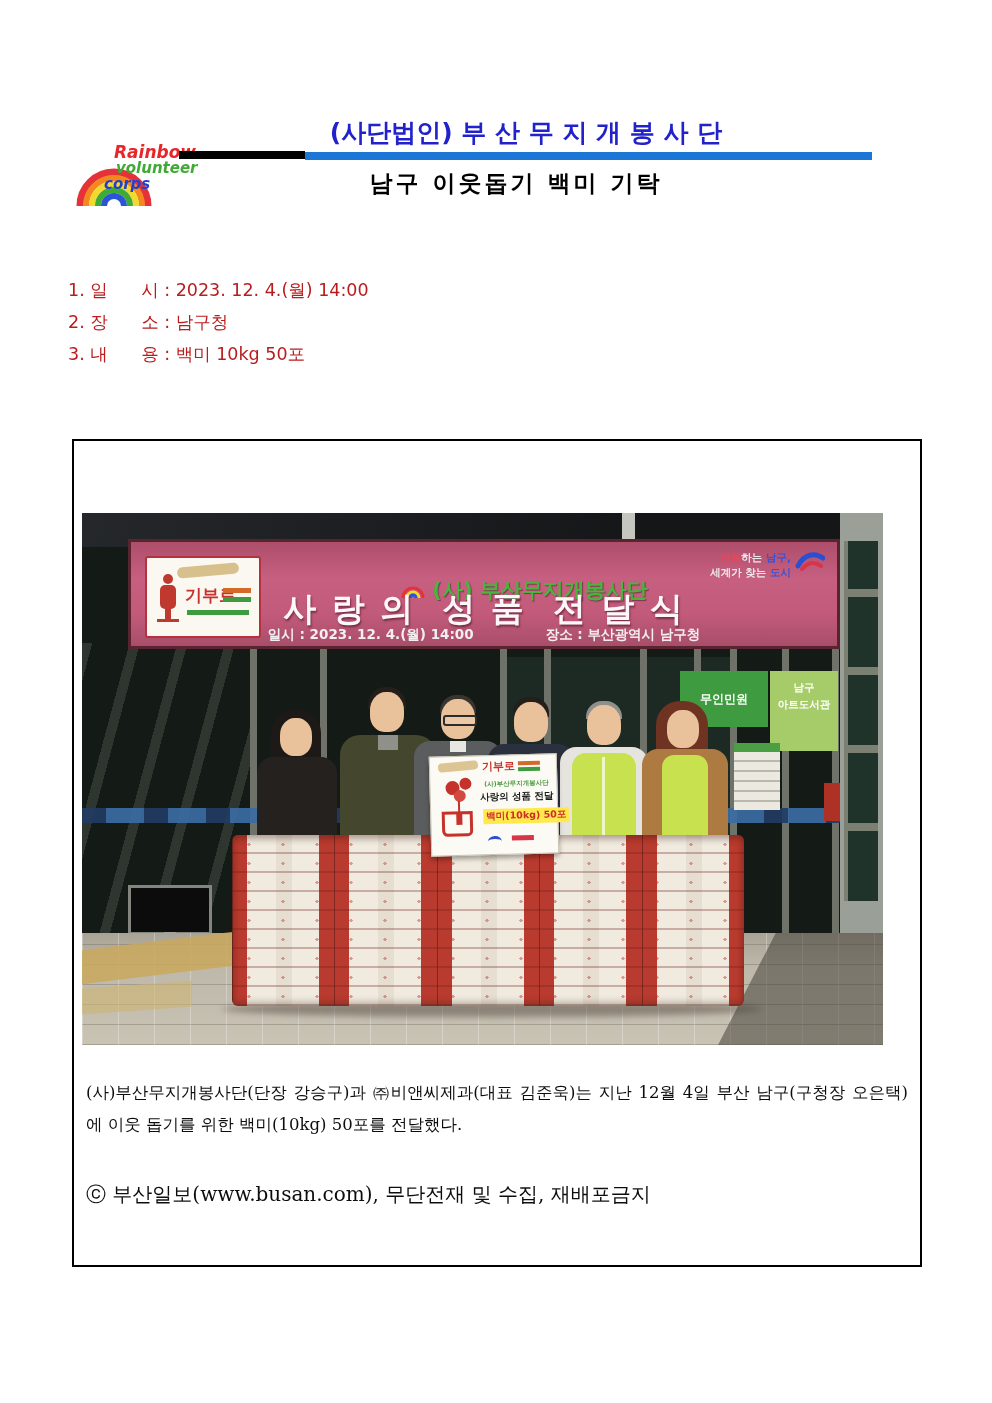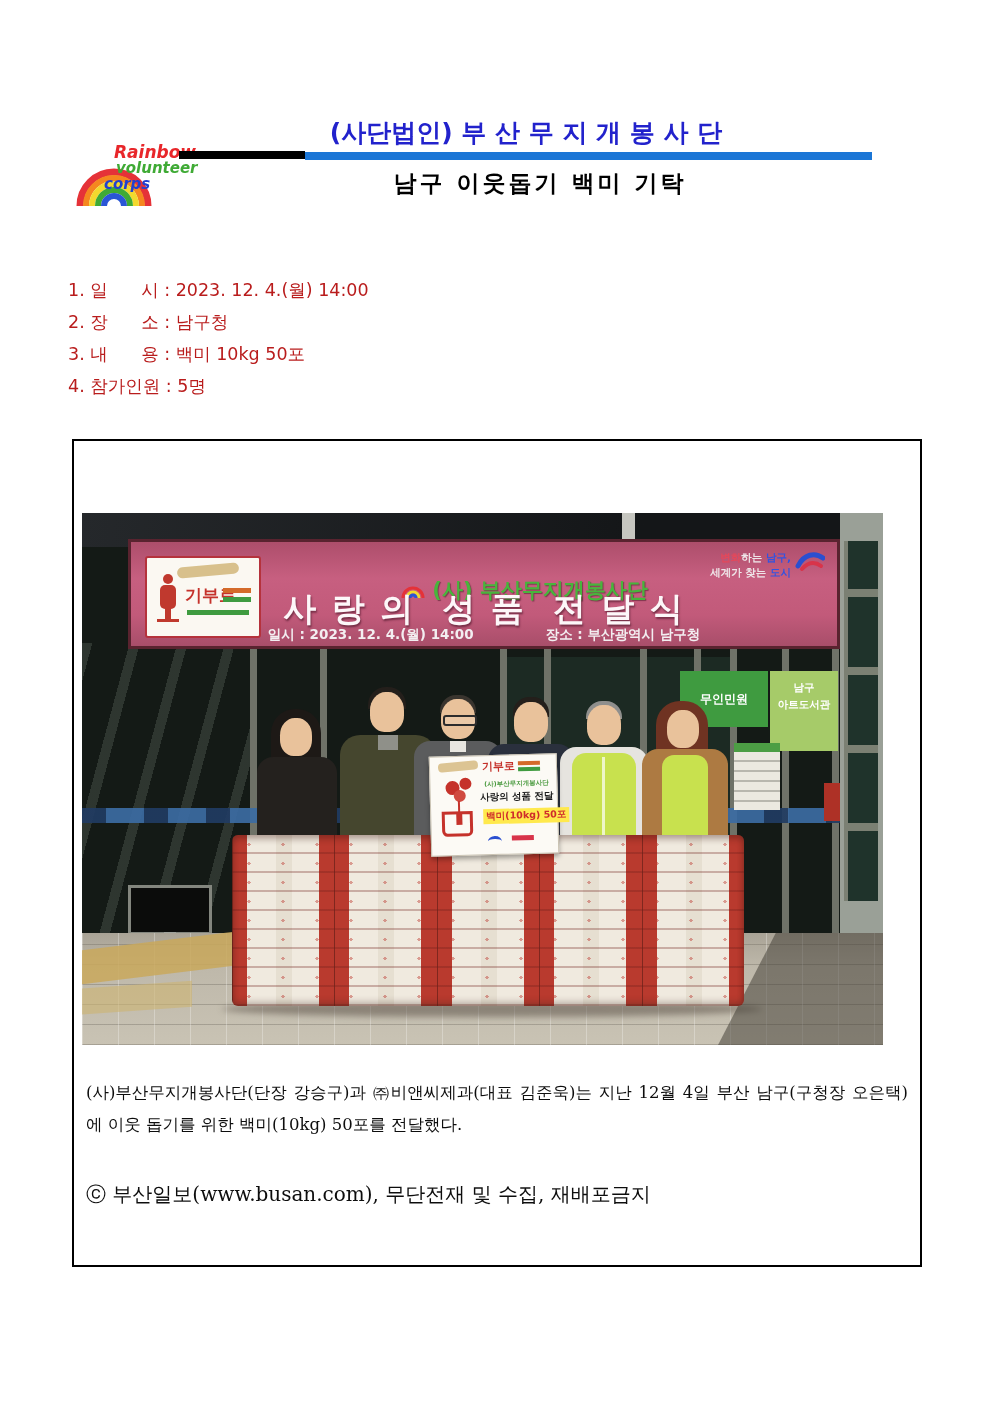--- a/index.html
+++ b/index.html
@@ -15,21 +15,21 @@
   .logo svg{position:absolute;left:0;top:2px;}
   .logo-text{position:absolute;left:32px;top:22px;font-weight:bold;font-style:italic;line-height:1.02;}
   .logo-l1{display:block;color:#e8262a;font-size:17px;margin-left:6px;}
   .logo-l2{display:block;color:#3faa35;font-size:15px;margin-left:8px;}
   .logo-l3{display:block;color:#2240d0;font-size:15px;margin-left:-4px;}
 
   .org-title{left:180px;top:116px;width:692px;text-align:center;color:#2222cc;
     font-size:25px;font-weight:bold;white-space:pre;}
   .rule-black{left:179px;top:151px;width:126px;height:8px;background:#000;}
   .rule-blue{left:305px;top:152px;width:567px;height:8px;background:#1b76d6;}
-  .doc-title{left:194px;top:168px;width:692px;text-align:center;color:#000;
+  .doc-title{left:170px;top:168px;width:692px;text-align:center;color:#000;
     font-size:23px;font-weight:bold;letter-spacing:3px;white-space:pre;}
 
   
   .details{left:68px;top:274px;width:860px;}
   .details-row{height:32px;line-height:32px;font-size:17.5px;white-space:pre;color:#b91c1c;}
 
   
   .frame-box{left:72px;top:439px;width:846px;height:824px;border:2px solid #000;background:#fff;}
 
   
@@ -202,21 +202,20 @@
 
   <div class="abs org-title">(사단법인) 부 산 무 지 개 봉 사 단</div>
   <div class="abs rule-black"></div>
   <div class="abs rule-blue"></div>
   <div class="abs doc-title">남구 이웃돕기 백미 기탁</div>
 
   <div class="abs details">
     <div class="details-row">1. 일      시 : 2023. 12. 4.(월) 14:00</div>
     <div class="details-row">2. 장      소 : 남구청</div>
     <div class="details-row">3. 내      용 : 백미 10kg 50포</div>
-    <div class="details-row">4. 참가인원 : 5명</div>
   </div>
 
   <div class="abs frame-box">
 
     <div class="abs photo">
 
       <div class="abs ceiling"></div>
       <div class="abs pipe"></div>
 
       <div class="abs building">

